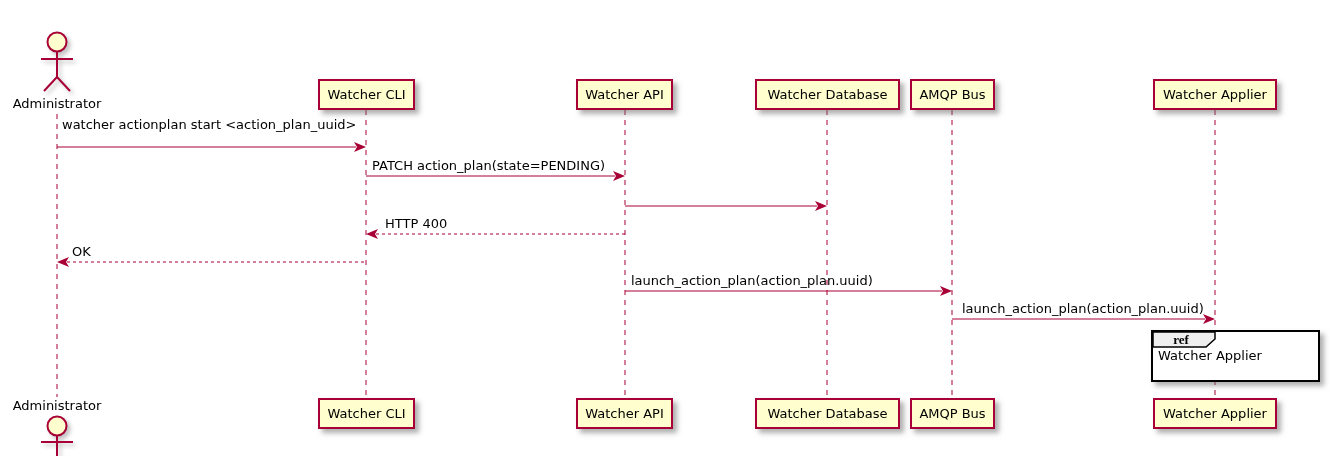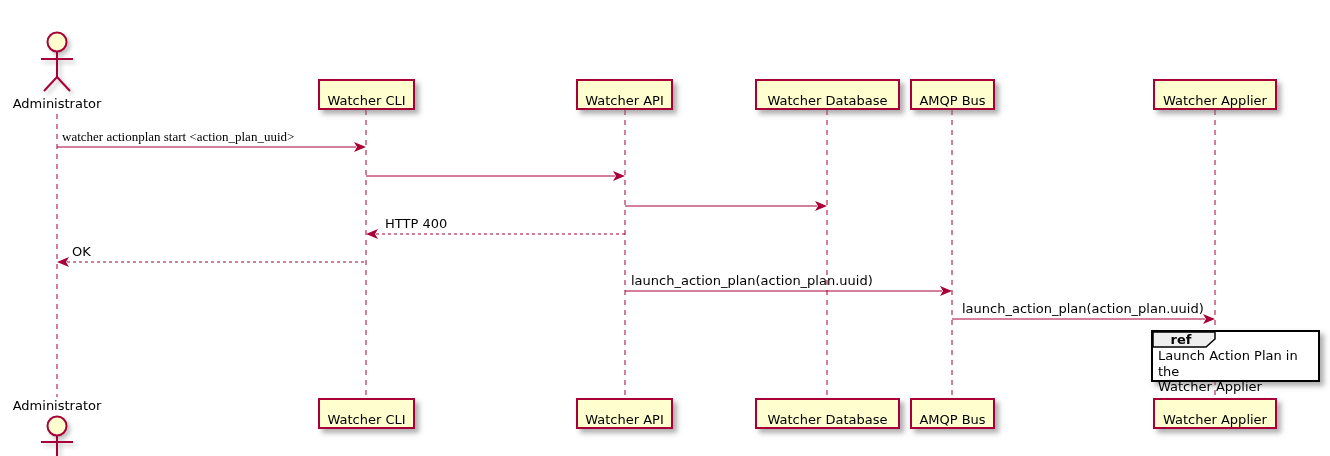--- a/index.html
+++ b/index.html
@@ -12,21 +12,21 @@
     overflow:hidden;
     margin-top:29px;
   }
   #wires{position:absolute;left:0;top:0;z-index:0;}
   .pbox{
     position:absolute;
     height:31px;
     box-sizing:border-box;
     background:#FEFECE;
     border:2px solid #A80036;
-    display:flex;align-items:flex-end;justify-content:center;
+    display:flex;align-items:center;justify-content:center;
     white-space:nowrap;
     z-index:2;
     box-shadow:4px 4px 5px rgba(110,110,110,.55);
   }
   .actor-label{
     position:absolute;
     white-space:nowrap;
     transform:translateX(-50%);
     z-index:2;
   }
@@ -43,20 +43,21 @@
     background:#ffffff;
     border:2px solid #000000;
     z-index:3;
     box-shadow:4px 4px 5px rgba(110,110,110,.55);
   }
   #ref-header{position:absolute;left:-1px;top:-1px;width:66px;height:17px;}
   #ref-keyword{
     position:absolute;left:0;top:0;width:56px;height:15px;
     display:flex;align-items:center;justify-content:center;
     font-weight:bold;
+    font-family:Liberation Serif, serif;
   }
   #ref-body{position:absolute;left:5px;top:16px;line-height:15.5px;}
 </style>
 </head>
 <body>
 
 <div id="canvas">
 
   <svg id="wires" width="1330" height="456">
 
@@ -147,30 +148,30 @@
   <div class="pbox" style="left:755px;top:369px;width:145px;">
       <span>Watcher Database</span>
     </div>
   <div class="pbox" style="left:910px;top:369px;width:85px;">
       <span>AMQP Bus</span>
     </div>
   <div class="pbox" style="left:1153px;top:369px;width:124px;">
       <span>Watcher Applier</span>
     </div>
 
-  <div class="mlabel" style="left:62px;top:100px;font-family:Liberation Serif, serif;">watcher actionplan start &lt;action_plan_uuid&gt;</div>
+  <div class="mlabel" style="left:62px;top:88px;">watcher actionplan start &lt;action_plan_uuid&gt;</div>
+  <div class="mlabel" style="left:372px;top:129px;">PATCH action_plan(state=PENDING)</div>
   <div class="mlabel" style="left:385px;top:187px;">HTTP 400</div>
   <div class="mlabel" style="left:72px;top:215px;">OK</div>
   <div class="mlabel" style="left:631px;top:244px;">launch_action_plan(action_plan.uuid)</div>
   <div class="mlabel" style="left:962px;top:272px;">launch_action_plan(action_plan.uuid)</div>
 
   <div id="ref-frame">
     <svg id="ref-header" width="66" height="17">
       <path d="M1,1 H63 V8 L54,16 H1 Z" fill="#EEEEEE" stroke="#000000" stroke-width="1.5"></path>
     </svg>
     <span id="ref-keyword">ref</span>
     <div id="ref-body">
-      <div>Launch Action Plan in the</div>
       <div>Watcher Applier</div>
     </div>
   </div>
 
 </div>
 
 </body></html>

